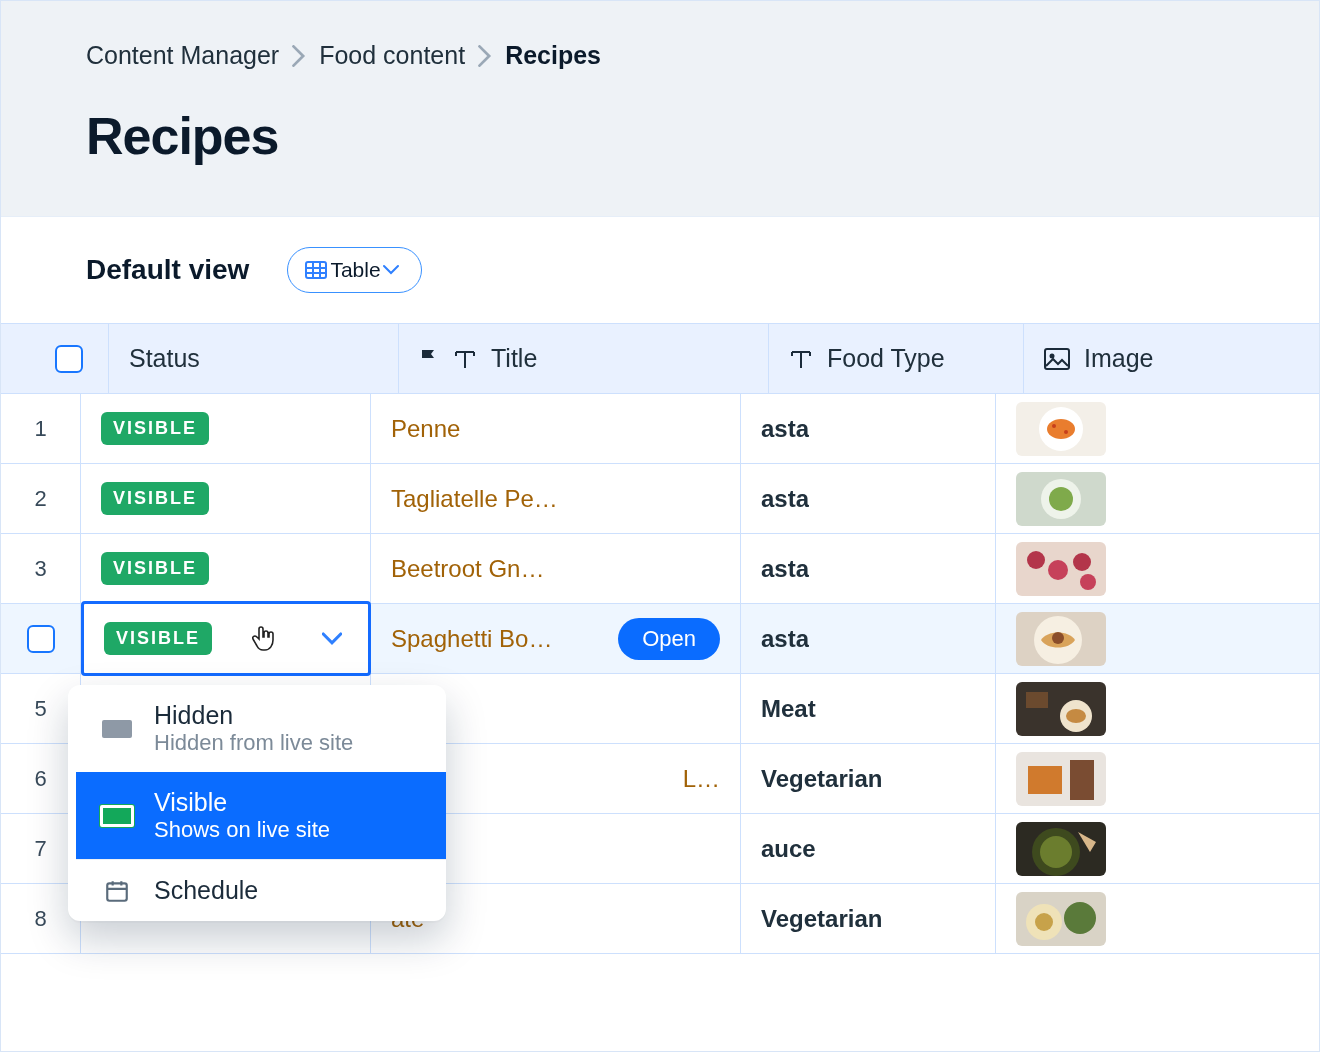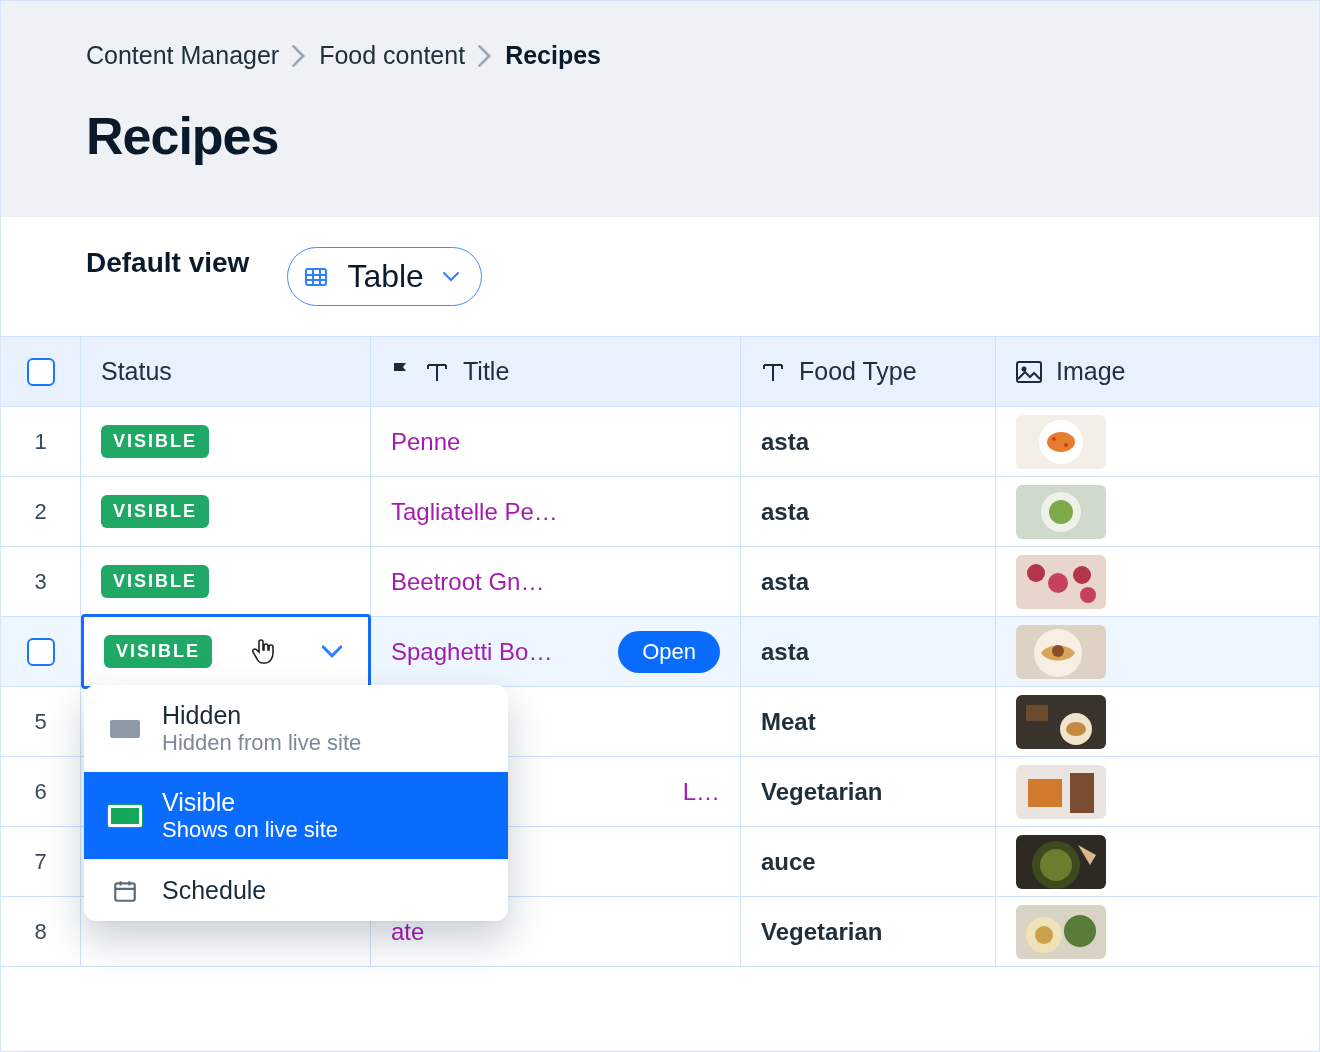--- a/index.html
+++ b/index.html
@@ -34,47 +34,47 @@
   .page-title {
     font-size: 52px;
     font-weight: 800;
     color: #0b1a2b;
     letter-spacing: -1px;
   }
   .toolbar {
     background: #fff;
     padding: 30px 80px 30px 85px;
     display: flex;
-    align-items: flex-start;
+    align-items: center;
     gap: 38px;
   }
   .view-name { font-size: 28px; font-weight: 700; color: #0b1a2b; }
   .type-pill {
-    display: flex; align-items: center; gap: 19px;
+    display: flex; align-items: center; gap: 2px;
     border: 1px solid #3991ff;
     border-radius: 999px;
     padding: 10px 22px 10px 16px;
-    font-size: 32px;
+    font-size: 21px;
     color: #0b1a2b;
     cursor: pointer;
   }
   .type-pill .chev-down { color: #2f80ff; }
   .table-icon { color: #2f80ff; }
 
   .grid {
     border-top: 1px solid #cde0fd;
   }
   .row {
     display: grid;
     grid-template-columns: 80px 290px 370px 255px 325px;
     border-bottom: 1px solid #cde0fd;
     height: 70px;
     align-items: center;
   }
-  .head { background: #e9f1ff; font-size: 25px; color: #20303C; }
+  .head { background: #e9f1ff; font-size: 25px; color: #20303C; padding-left: 28px; }
   .cell {
     border-right: 1px solid #cde0fd;
     height: 100%;
     display: flex;
     align-items: center;
     padding: 0 20px;
     overflow: hidden;
     white-space: nowrap;
     position: relative;
   }
@@ -114,34 +114,35 @@
   .thumb {
     width: 90px; height: 54px; border-radius: 6px; overflow:hidden;
     display:flex; align-items:center; justify-content:center;
     position: relative; flex:0 0 auto;
   }
   .open-pill {
     background: #0a6cff; color: #fff; font-weight: 400;
     font-size: 22px; padding: 8px 24px; border-radius: 999px;
     margin-left: auto; cursor: pointer;
   }
-  .title-text { font-size: 24px; color: #a21caf; overflow:hidden; text-overflow: ellipsis; }
+  .title-text { font-size: 24px; color: #a16207; overflow:hidden; text-overflow: ellipsis; }
   .food-text { font-size: 24px; color: #20303C; overflow:hidden;font-weight:bold; }
 
   
   .dropdown {
     position: absolute;
-    left: 84px;
+    left: 68px;
     top: 685px;
-    width: 424px;
+    width: 378px;
     background: #fff;
     border-radius: 12px;
     box-shadow: 0 18px 40px rgba(10,30,60,.22), 0 2px 0 rgba(0,0,0,.02);
     overflow: hidden;
     z-index: 10;
+    padding-left: 8px;
   }
   .dd-item {
     display: flex; align-items: center; gap: 20px;
     padding: 16px 24px;
     cursor: pointer;
   }
   .dd-title { font-size: 25px; color:#1b2b3a; font-weight: 500; }
   .dd-sub { font-size: 22px; color: #7c8a98; }
   .dd-selected { background: #0a6cff; }
   .dd-selected .dd-title, .dd-selected .dd-sub { color: #fff; }

